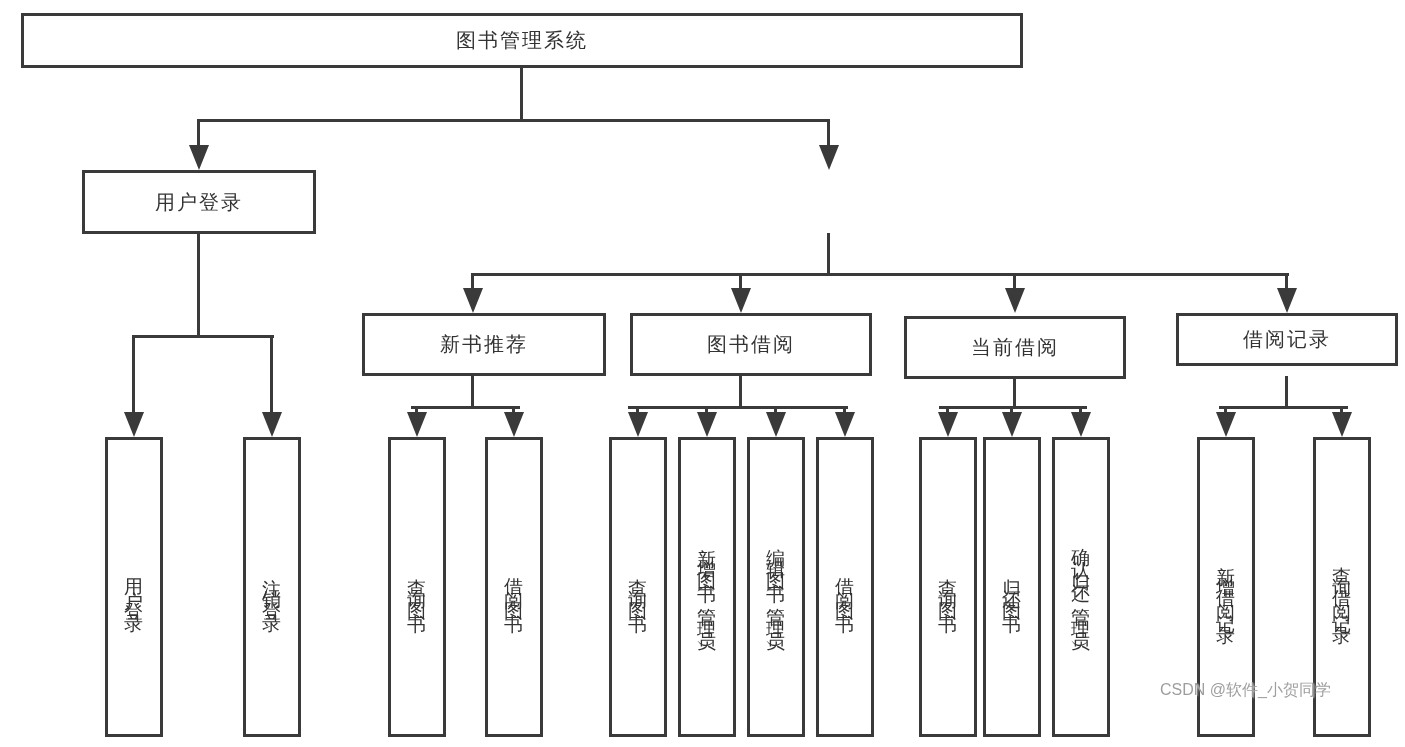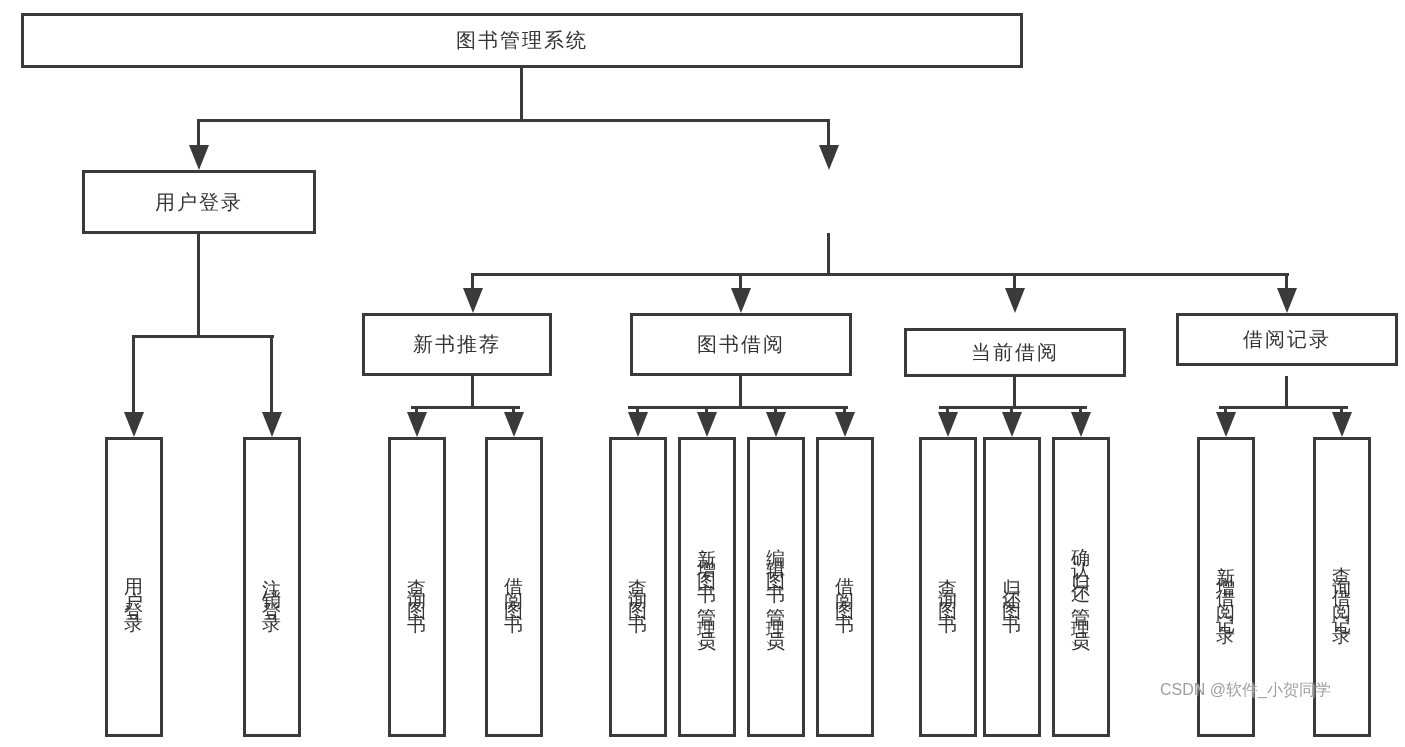--- a/index.html
+++ b/index.html
@@ -54,23 +54,23 @@
 </style>
 </head>
 <body>
 
 <div class="canvas">
 
   <div class="box hlabel" style="left:21px;top:13px;width:1002px;height:55px">图书管理系统</div>
 
   <div class="box hlabel" style="left:82px;top:170px;width:234px;height:64px">用户登录</div>
 
-  <div class="box hlabel" style="left:362px;top:313px;width:190px;height:63px">新书推荐</div>
-  <div class="box hlabel" style="left:630px;top:313px;width:222px;height:63px">图书借阅</div>
-  <div class="box hlabel" style="left:904px;top:328px;width:222px;height:49px">当前借阅</div>
+  <div class="box hlabel" style="left:362px;top:313px;width:244px;height:63px">新书推荐</div>
+  <div class="box hlabel" style="left:630px;top:313px;width:242px;height:63px">图书借阅</div>
+  <div class="box hlabel" style="left:904px;top:316px;width:222px;height:63px">当前借阅</div>
   <div class="box hlabel" style="left:1176px;top:313px;width:222px;height:53px">借阅记录</div>
 
   <div class="box leaf" style="left:105px">
     <span class="vtext">用户登录</span>
     </div>
   <div class="box leaf" style="left:243px">
     <span class="vtext">注销登录</span>
     </div>
 
   <div class="box leaf" style="left:388px">

